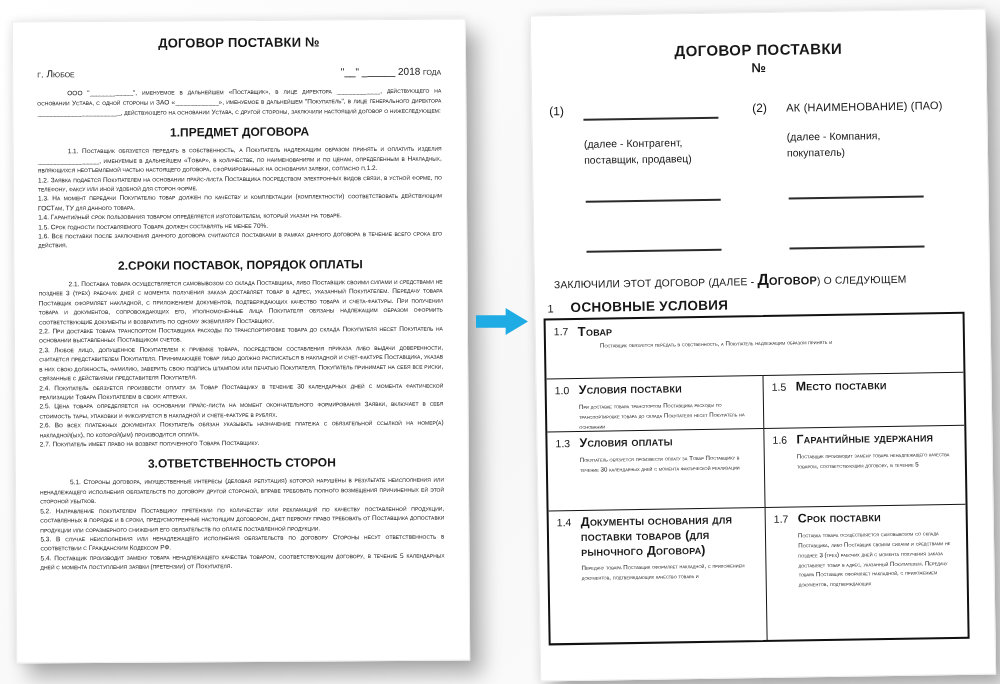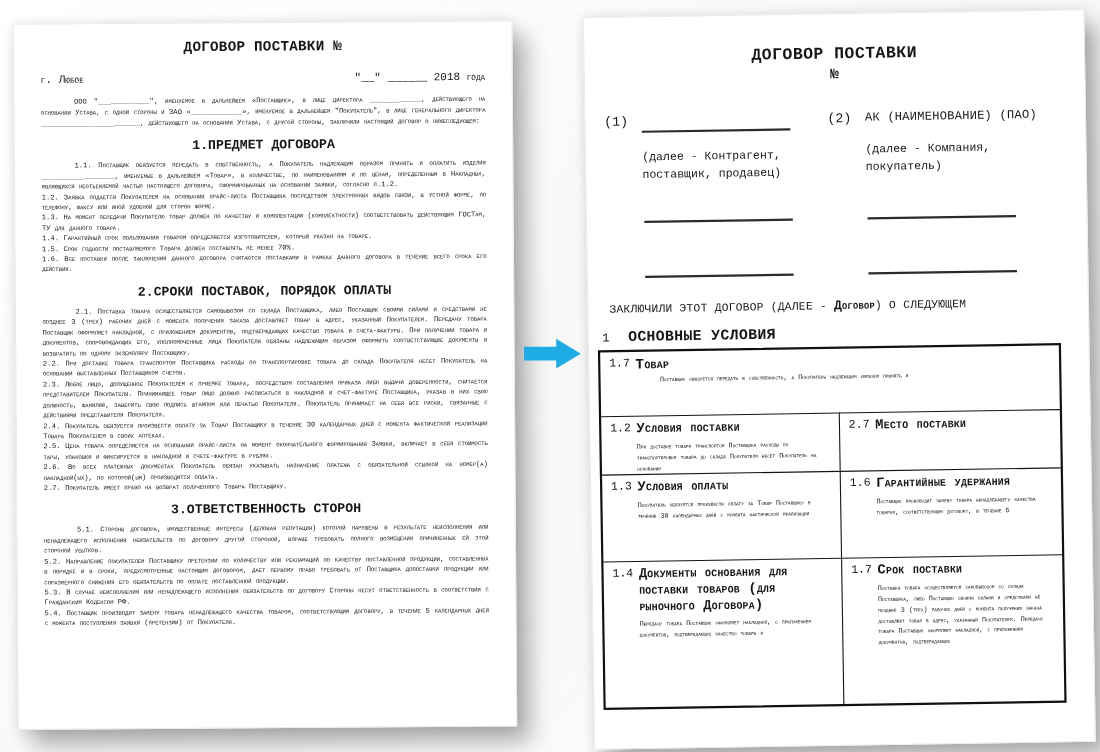--- a/index.html
+++ b/index.html
@@ -1,19 +1,19 @@
 <!DOCTYPE html>
 <html><head>
 <meta charset="utf-8">
 <style>
   * { margin:0; padding:0; box-sizing:border-box; }
   html,body { width:1000px; height:684px; overflow:hidden;
     font-family:"Liberation Sans","DejaVu Sans",sans-serif; color:#171717;
     background:linear-gradient(135deg,#ffffff 0%,#f7f7f7 55%,#ffffff 100%); }
-  .stage { position:relative; width:948px; height:684px;font-family:Liberation Mono, monospace; }
+  .stage { position:relative; width:948px; height:684px; }
 
   .page { position:absolute; background:#fff; border:1px solid #ececec;
     box-shadow:0 0 10px rgba(0,0,0,.10), 12px 14px 20px rgba(0,0,0,.30); }
 
   
   .page-left { left:14px; top:20px; width:454px; height:642px;
     transform:rotate(-0.4deg); padding:0 24px; }
   .lp-title { margin-top:14px; text-align:center; font-weight:700; font-size:13px; letter-spacing:.2px; }
   .lp-meta { margin-top:17px; display:flex; justify-content:space-between;
     font-size:10px; font-variant:small-caps; }
@@ -39,21 +39,21 @@
   .party { display:flex; gap:10px; }
   .party-num { font-size:12px; width:24px; flex:none; }
   .party-body { flex:1; }
   .party-name { font-size:11px; font-weight:400; letter-spacing:.2px; padding-top:1px; }
   .name-blank { width:135px; height:2px; background:#2b2b2b; margin-top:15px; }
   .party-caption { margin-top:15px; font-size:10.5px; line-height:1.55; max-width:150px; }
   .sig-line { position:absolute; width:135px; height:2px; background:#2b2b2b; }
   .sig-1a { left:52px; top:185px; } .sig-1b { left:255px; top:185px; }
   .sig-2a { left:52px; top:235px; } .sig-2b { left:255px; top:235px; }
   .rp-concl { position:absolute; left:19px; top:258px; font-size:10.3px; letter-spacing:.2px; }
-  .concl-bold { font-weight:700; font-variant:small-caps; font-size:12px; }
+  .concl-bold { font-weight:700; font-variant:small-caps; font-size:16px; }
   .rp-sec { position:absolute; left:12px; top:284px; display:flex; align-items:baseline; gap:17px; }
   .rp-sec-num { font-size:11px; }
   .rp-sec-title { font-weight:700; font-size:13.5px; letter-spacing:.3px; }
   .rp-table { position:absolute; left:8px; top:302px; width:421px;
     border:2px solid #111; display:grid;
     grid-template-columns:216px 1fr; grid-template-rows:58px 53px 79px 133px; }
   .box { padding:4px 8px 4px 8px; display:flex; gap:6px; overflow:hidden; }
   .b11 { grid-column:1 / 3; }
   .bt { border-top:1.5px solid #151515; }
   .bl { border-left:1.5px solid #151515; }
@@ -138,28 +138,28 @@
 
     <div class="rp-table">
       <div class="box b11">
         <span class="box-num">1.7</span>
         <div class="box-body-wrap">
           <div class="box-title">Товар</div>
           <div class="box-text">Поставщик обязуется передать в собственность, а Покупатель надлежащим образом принять и</div>
         </div>
       </div>
       <div class="box bt">
-        <span class="box-num">1.2</span>
+        <span class="box-num">1.0</span>
         <div class="box-body-wrap">
           <div class="box-title">Условия поставки</div>
           <div class="box-text">При доставке товара транспортом Поставщика расходы по транспортировке товара до склада Покупателя несет Покупатель на основании</div>
         </div>
       </div>
       <div class="box bt bl">
-        <span class="box-num">2.7</span>
+        <span class="box-num">1.5</span>
         <div class="box-body-wrap">
           <div class="box-title">Место поставки</div>
           <div class="box-text"></div>
         </div>
       </div>
       <div class="box bt">
         <span class="box-num">1.3</span>
         <div class="box-body-wrap">
           <div class="box-title">Условия оплаты</div>
           <div class="box-text">Покупатель обязуется произвести оплату за Товар Поставщику в течение 30 календарных дней с момента фактической реализации</div>

